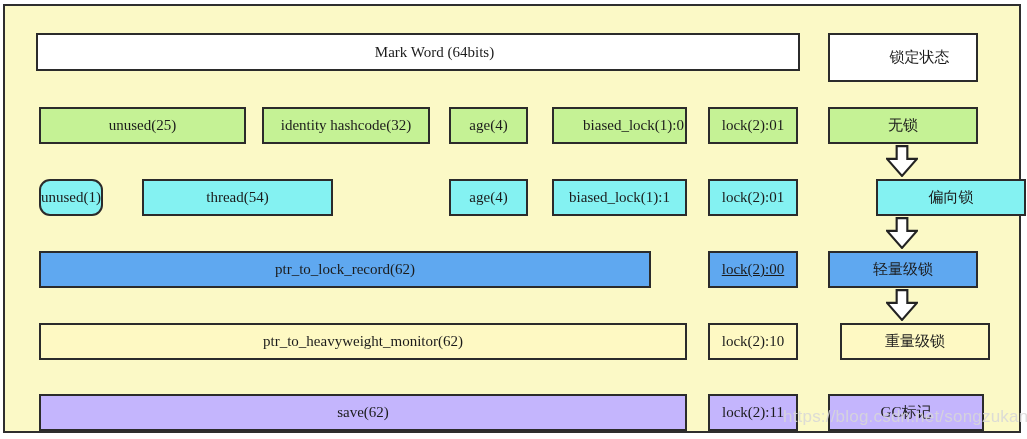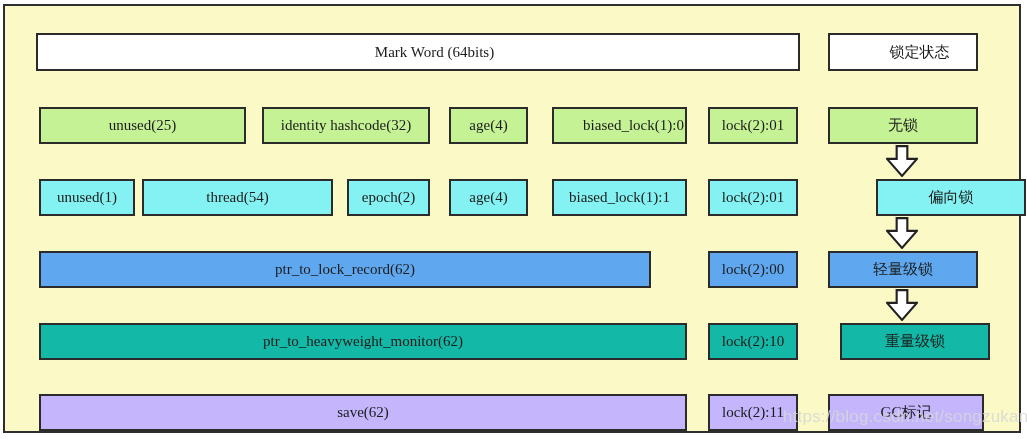--- a/index.html
+++ b/index.html
@@ -27,21 +27,21 @@
     justify-content:center;
     font-size:15px;
     color:#1b1b1b;
     white-space:nowrap;
     line-height:1;
   }
   .c-white{background:#ffffff;padding-left:33px;}
   .c-green{background:#C5F295;}
   .c-cyan{background:#84F2F2;}
   .c-blue{background:#5FA8F0;}
-  .c-pink{background:#14b8a6;}
+  .c-pink{background:#fef9c3;}
   .c-gray{background:#c4b5fd;}
   .arrow{
     position:absolute;
     width:32px;height:32px;
   }
   .watermark{
     position:absolute;
     left:783px;top:407px;
     font-family:"Liberation Sans","DejaVu Sans",sans-serif;
     font-size:17px;
@@ -51,47 +51,46 @@
     letter-spacing:0.2px;
   }
 </style>
 </head>
 <body>
 
 <div class="stage">
   <div class="panel"></div>
 
   <div class="box c-white" style="left:36px;top:33px;width:764px;height:38px;">Mark Word (64bits)</div>
-  <div class="box c-white" style="left:828px;top:33px;width:150px;height:38px;">锁定状态</div>
+  <div class="box c-white" style="left:828px;top:33px;width:150px;height:49px;">锁定状态</div>
 
   <div class="box c-green" style="left:39px;top:107px;width:207px;height:37px;">unused(25)</div>
   <div class="box c-green" style="left:262px;top:107px;width:168px;height:37px;">identity hashcode(32)</div>
   <div class="box c-green" style="left:449px;top:107px;width:79px;height:37px;">age(4)</div>
   <div class="box c-green" style="left:552px;top:107px;width:135px;height:37px;padding-left:28px;">biased_lock(1):0</div>
   <div class="box c-green" style="left:708px;top:107px;width:90px;height:37px;">lock(2):01</div>
   <div class="box c-green" style="left:828px;top:107px;width:150px;height:37px;">无锁</div>
 
   <svg class="arrow" style="left:886px;top:145px;" viewBox="0 0 30 30">
     <path d="M10 1 H20 V13 H29 L15 29 L1 13 H10 Z" fill="#ffffff" stroke="#222222" stroke-width="2"></path>
   </svg>
 
-  <div class="box c-cyan" style="left:39px;top:179px;width:96px;height:37px;">unused(1)</div>
+  <div class="box c-cyan" style="left:39px;top:179px;width:64px;height:37px;border-radius:11px;">unused(1)</div>
   <div class="box c-cyan" style="left:142px;top:179px;width:191px;height:37px;">thread(54)</div>
-  <div class="box c-cyan" style="left:347px;top:179px;width:83px;height:37px;">epoch(2)</div>
   <div class="box c-cyan" style="left:449px;top:179px;width:79px;height:37px;">age(4)</div>
   <div class="box c-cyan" style="left:552px;top:179px;width:135px;height:37px;">biased_lock(1):1</div>
   <div class="box c-cyan" style="left:708px;top:179px;width:90px;height:37px;">lock(2):01</div>
   <div class="box c-cyan" style="left:828px;top:179px;width:150px;height:37px;margin-left:48px;">偏向锁</div>
 
   <svg class="arrow" style="left:886px;top:217px;" viewBox="0 0 30 30">
     <path d="M10 1 H20 V13 H29 L15 29 L1 13 H10 Z" fill="#ffffff" stroke="#222222" stroke-width="2"></path>
   </svg>
 
   <div class="box c-blue" style="left:39px;top:251px;width:612px;height:37px;">ptr_to_lock_record(62)</div>
-  <div class="box c-blue" style="left:708px;top:251px;width:90px;height:37px;">lock(2):00</div>
+  <div class="box c-blue" style="left:708px;top:251px;width:90px;height:37px;text-decoration:underline;">lock(2):00</div>
   <div class="box c-blue" style="left:828px;top:251px;width:150px;height:37px;">轻量级锁</div>
 
   <svg class="arrow" style="left:886px;top:289px;" viewBox="0 0 30 30">
     <path d="M10 1 H20 V13 H29 L15 29 L1 13 H10 Z" fill="#ffffff" stroke="#222222" stroke-width="2"></path>
   </svg>
 
   <div class="box c-pink" style="left:39px;top:323px;width:648px;height:37px;">ptr_to_heavyweight_monitor(62)</div>
   <div class="box c-pink" style="left:708px;top:323px;width:90px;height:37px;">lock(2):10</div>
   <div class="box c-pink" style="left:828px;top:323px;width:150px;height:37px;margin-left:12px;">重量级锁</div>
 

